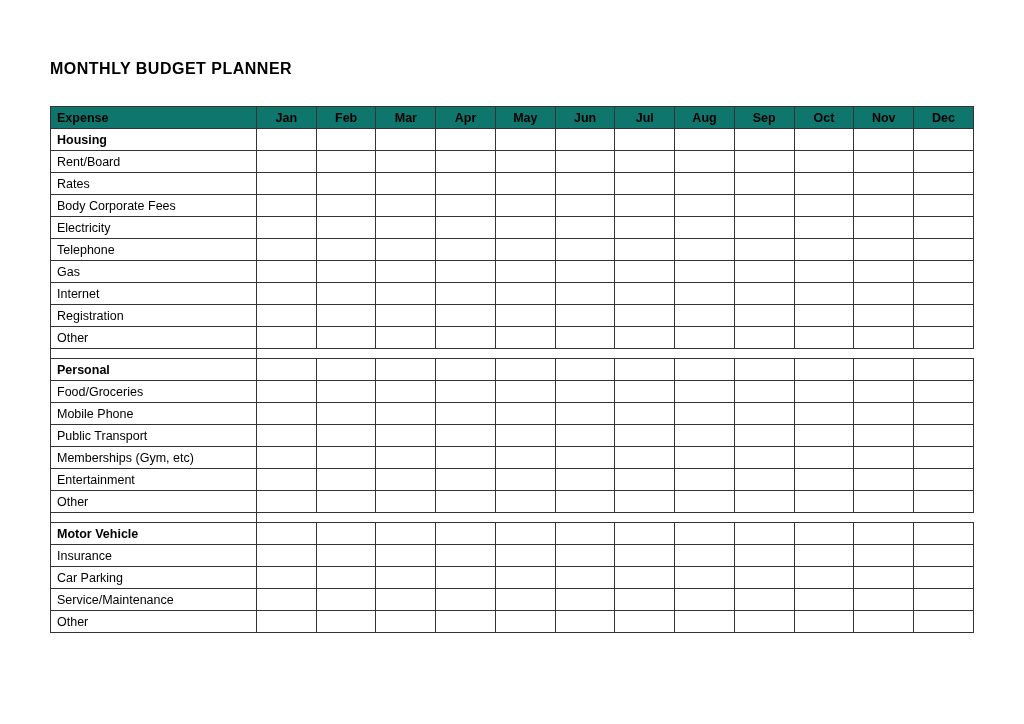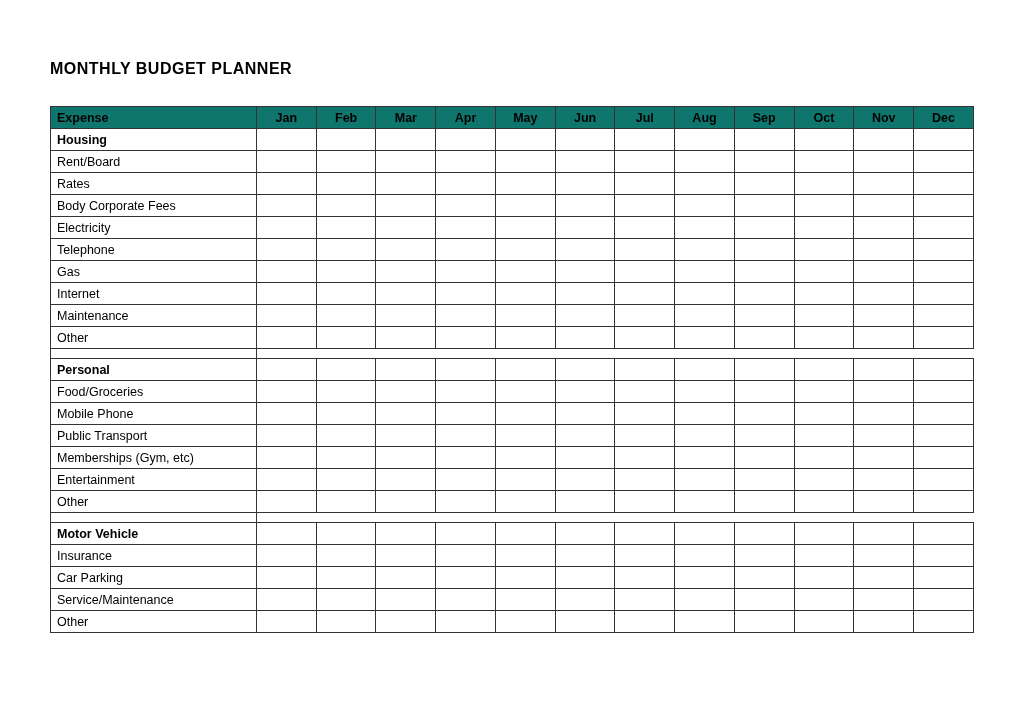--- a/index.html
+++ b/index.html
@@ -196,21 +196,21 @@
         <td class="month-col"></td>
         <td class="month-col"></td>
         <td class="month-col"></td>
         <td class="month-col"></td>
         <td class="month-col"></td>
         <td class="month-col"></td>
         <td class="month-col"></td>
         <td class="month-col"></td>
       </tr>
       <tr>
-        <td class="expense-col">Maintenance</td>
+        <td class="expense-col">Registration</td>
         <td class="month-col"></td>
         <td class="month-col"></td>
         <td class="month-col"></td>
         <td class="month-col"></td>
         <td class="month-col"></td>
         <td class="month-col"></td>
         <td class="month-col"></td>
         <td class="month-col"></td>
         <td class="month-col"></td>
         <td class="month-col"></td>

